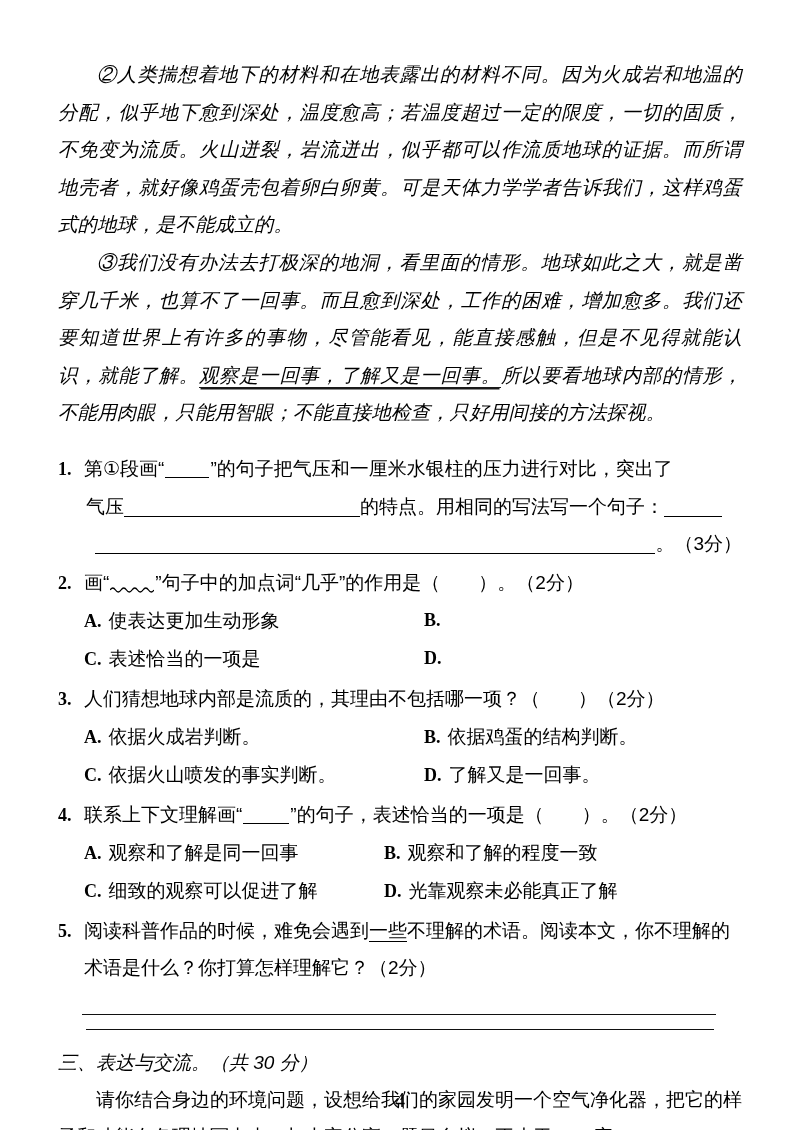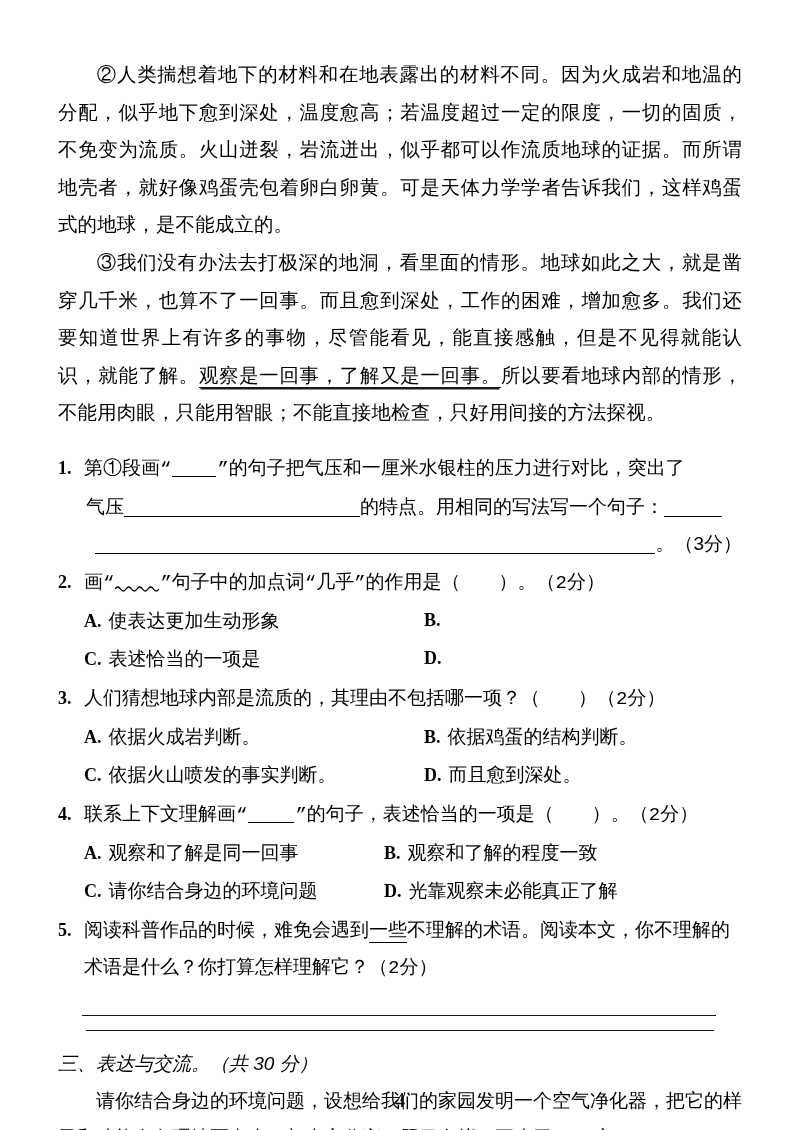--- a/index.html
+++ b/index.html
@@ -30,20 +30,21 @@
     font-family: "Liberation Serif", "DejaVu Serif", serif;
     font-size: 19.4px;
     line-height: 37.6px;
     letter-spacing: 0.2px;
     text-align: justify;
     text-justify: inter-ideograph;
   }
   .passage p {
     margin: 0 0 0 0;
     text-indent: 2em;
+    font-style: italic;
     font-weight: 500;
   }
   .u-double {
     position: relative;
     border-bottom: 1px solid #1a1a1a;
     box-shadow: 0 3px 0 -1.5px #1a1a1a;
     padding-bottom: 1px;
   }
 
   
@@ -63,21 +64,20 @@
   }
   .q-num {
     width: 26px;
     flex: 0 0 26px;
     font-weight: bold;
     font-size: 18px;
     font-family: "Liberation Serif", "DejaVu Serif", serif;
   }
   .q-body {
     flex: 1 1 auto;
-    font-family: Liberation Mono, monospace;
   }
 
   .opts {
     margin-left: 26px;
   }
   .opt-row {
     display: flex;
   }
   .opt {
     display: flex;
@@ -235,21 +235,21 @@
               <span class="opt-label">依据鸡蛋的结构判断。</span>
             </span>
         </div>
         <div class="opt-row">
           <span class="opt opt-c">
               <span class="opt-key">C.</span>
               <span class="opt-label">依据火山喷发的事实判断。</span>
             </span>
           <span class="opt opt-d">
               <span class="opt-key">D.</span>
-              <span class="opt-label">而且愈到深处。</span>
+              <span class="opt-label">了解又是一回事。</span>
             </span>
         </div>
       </div>
     </div>
 
     <div class="q">
       <div class="q-head">
         <span class="q-num">4.</span>
         <span class="q-body"><span>联系上下文理解画“</span><span class="blank-thick"></span><span>”的句子，表述恰当的一项是（　　）。（2分）</span></span>
       </div>
@@ -260,21 +260,21 @@
               <span class="opt-label">观察和了解是同一回事</span>
             </span>
           <span class="opt opt-b">
               <span class="opt-key">B.</span>
               <span class="opt-label">观察和了解的程度一致</span>
             </span>
         </div>
         <div class="opt-row">
           <span class="opt opt-c" style="flex:0 0 300px; width:300px;">
               <span class="opt-key">C.</span>
-              <span class="opt-label">请你结合身边的环境问题</span>
+              <span class="opt-label">细致的观察可以促进了解</span>
             </span>
           <span class="opt opt-d">
               <span class="opt-key">D.</span>
               <span class="opt-label">光靠观察未必能真正了解</span>
             </span>
         </div>
       </div>
     </div>
 
     <div class="q">

